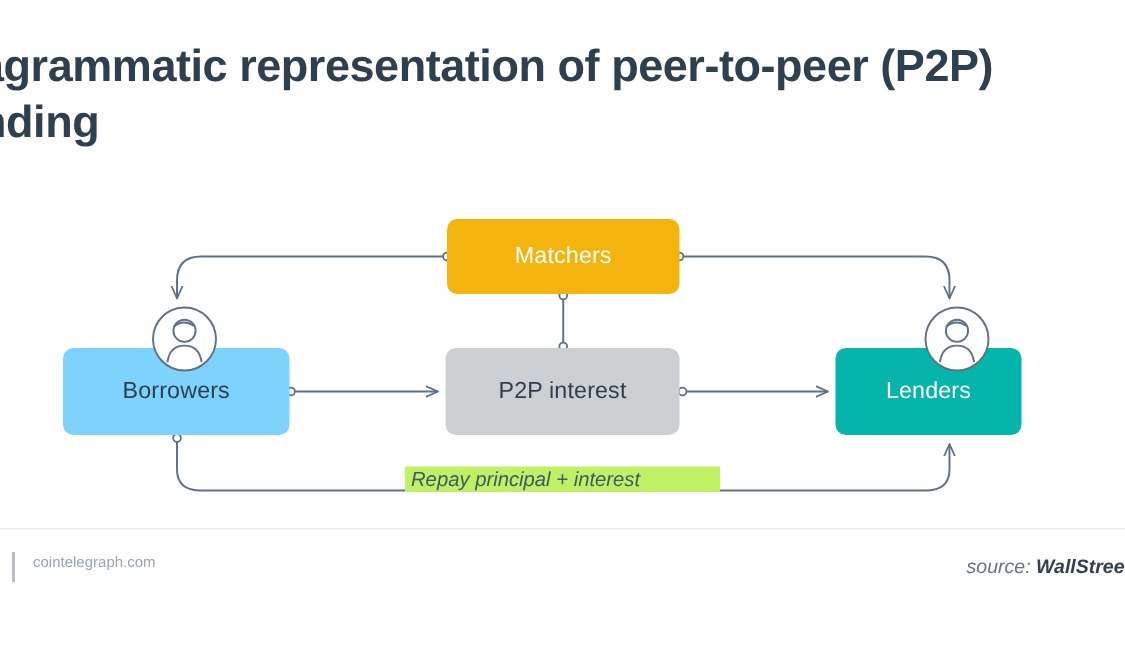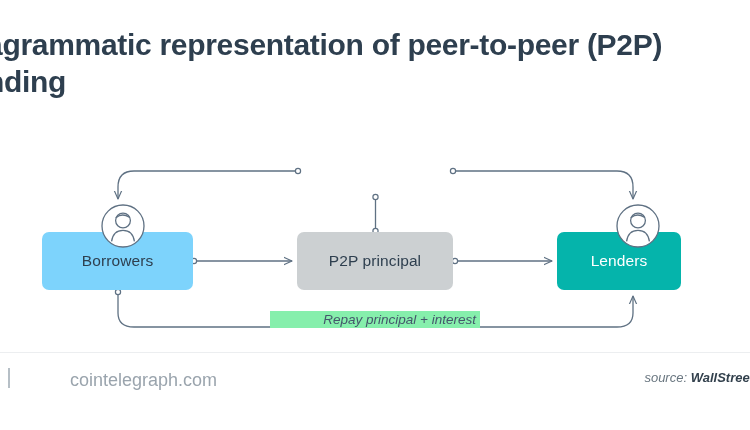--- a/index.html
+++ b/index.html
@@ -92,25 +92,25 @@
   }
   .avatar-borrowers { left: 100px; top: 203px; }
   .avatar-lenders   { left: 615px; top: 203px; }
 
   
   .edge-label {
     position: absolute;
     left: 270px;
     top: 311px;
     width: 210px;
-    text-align: right;
+    text-align: left;
     font-size: 13.5px;
     font-style: italic;
     color: #44566b;
-    background: #86efac;
+    background: #bef264;
     padding: 1px 4px;
     box-sizing: border-box;
   }
 
   
   .footer-rule {
     position: absolute;
     left: 0;
     top: 352px;
     width: 750px;
@@ -122,23 +122,22 @@
     left: 8px;
     top: 368px;
     width: 2px;
     height: 20px;
     background: #b6bfc6;
   }
   .footer-site {
     position: absolute;
     left: 22px;
     top: 370px;
-    font-size: 18px;
+    font-size: 10px;
     color: #9aa4ad;
-    margin-left: 48px;
   }
   .footer-source {
     position: absolute;
     right: -4px;
     top: 370px;
     font-size: 13px;
     font-style: italic;
     color: #68757f;
     white-space: nowrap;
   }
@@ -190,27 +189,30 @@
         <circle cx="455" cy="261" r="2.6" fill="#ffffff" stroke="#5f7183" stroke-width="1.2"></circle>
       </g>
 
       <g>
         <path d="M 118 293 L 118 313 Q 118 327 134 327 L 275 327" fill="none" stroke="#5f7183" stroke-width="1.3"></path>
         <path d="M 476 327 L 617 327 Q 633 327 633 313 L 633 296" fill="none" stroke="#5f7183" stroke-width="1.3" marker-end="url(#arrow)"></path>
         <circle cx="118" cy="292" r="2.6" fill="#ffffff" stroke="#5f7183" stroke-width="1.2"></circle>
       </g>
     </svg>
 
+    <div class="node node-matchers">
+      <span>Matchers</span>
+    </div>
 
     <div class="node node-borrowers">
       <span>Borrowers</span>
     </div>
 
     <div class="node node-platform">
-      <span>P2P principal</span>
+      <span>P2P interest</span>
     </div>
 
     <div class="node node-lenders">
       <span>Lenders</span>
     </div>
 
     <svg class="avatar avatar-borrowers" viewBox="0 0 46 46" xmlns="http://www.w3.org/2000/svg">
       <circle cx="23" cy="23" r="21" fill="#ffffff" stroke="#5f7183" stroke-width="1.3"></circle>
       <circle cx="23" cy="17.5" r="7.4" fill="#ffffff" stroke="#5f7183" stroke-width="1.3"></circle>
       <path d="M 16.2 14.6 Q 22 9.6 29.4 14.2" fill="none" stroke="#5f7183" stroke-width="1.3" stroke-linecap="round"></path>

